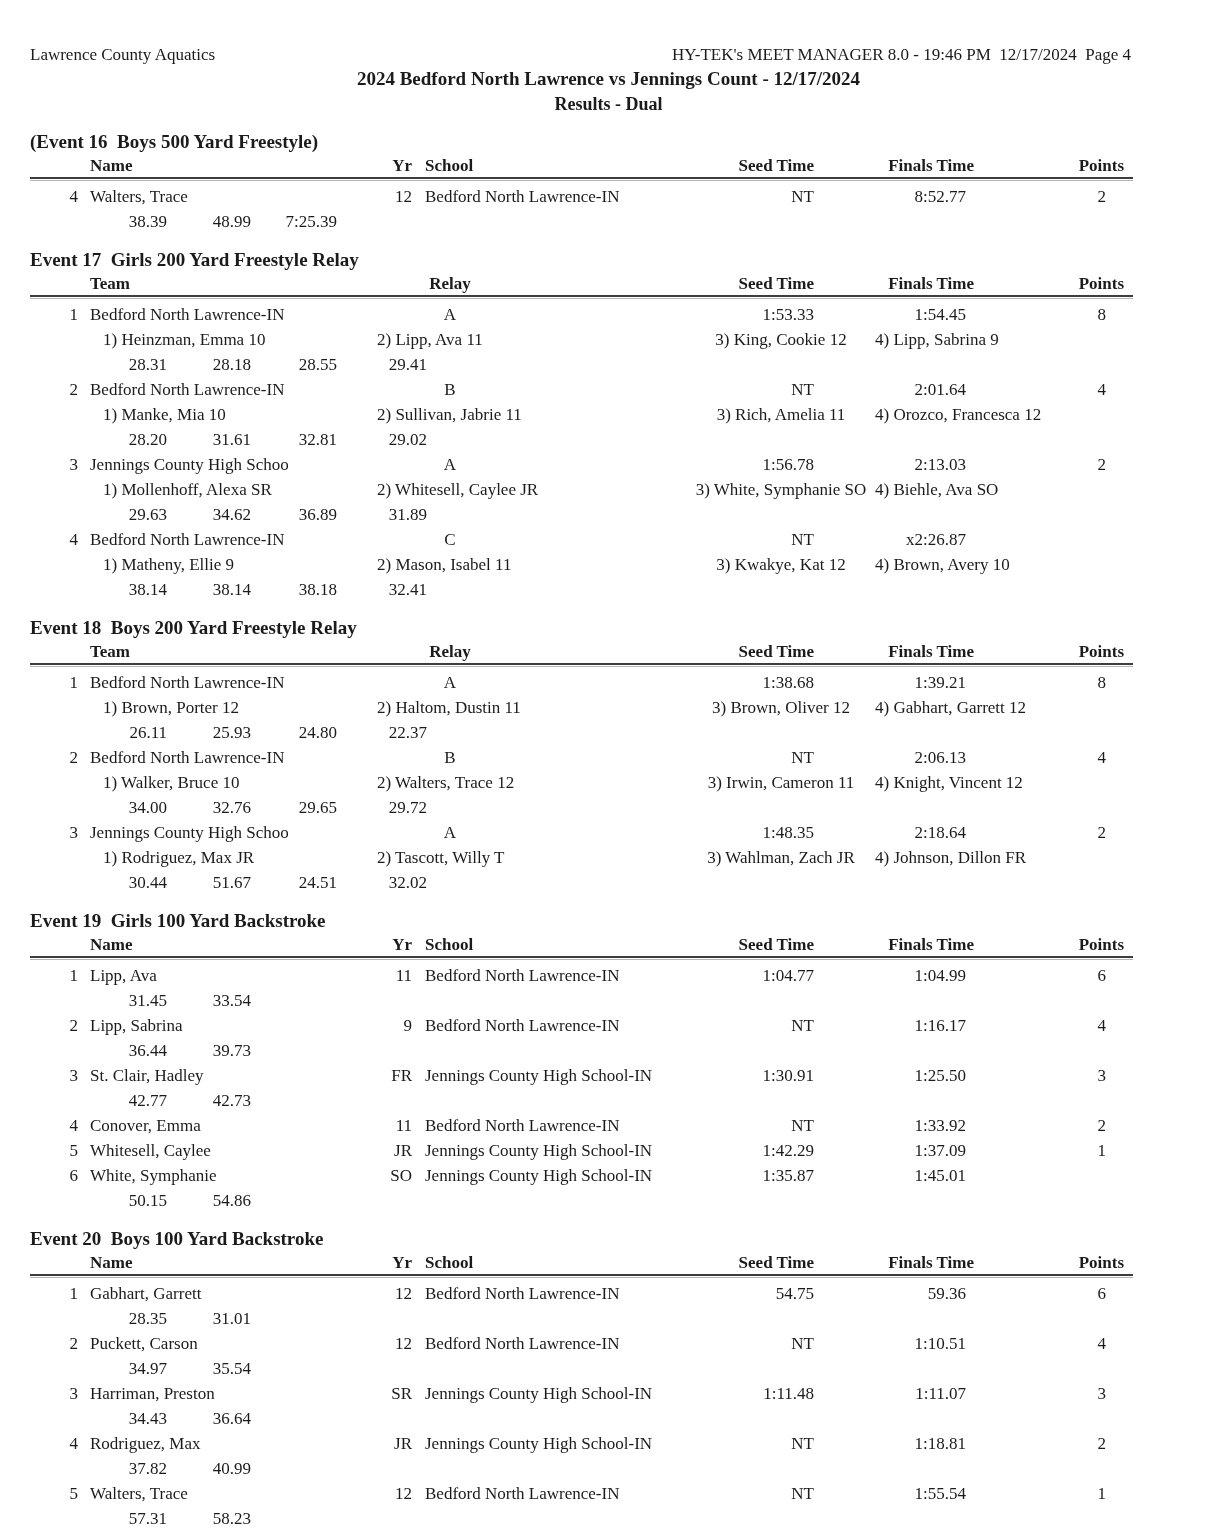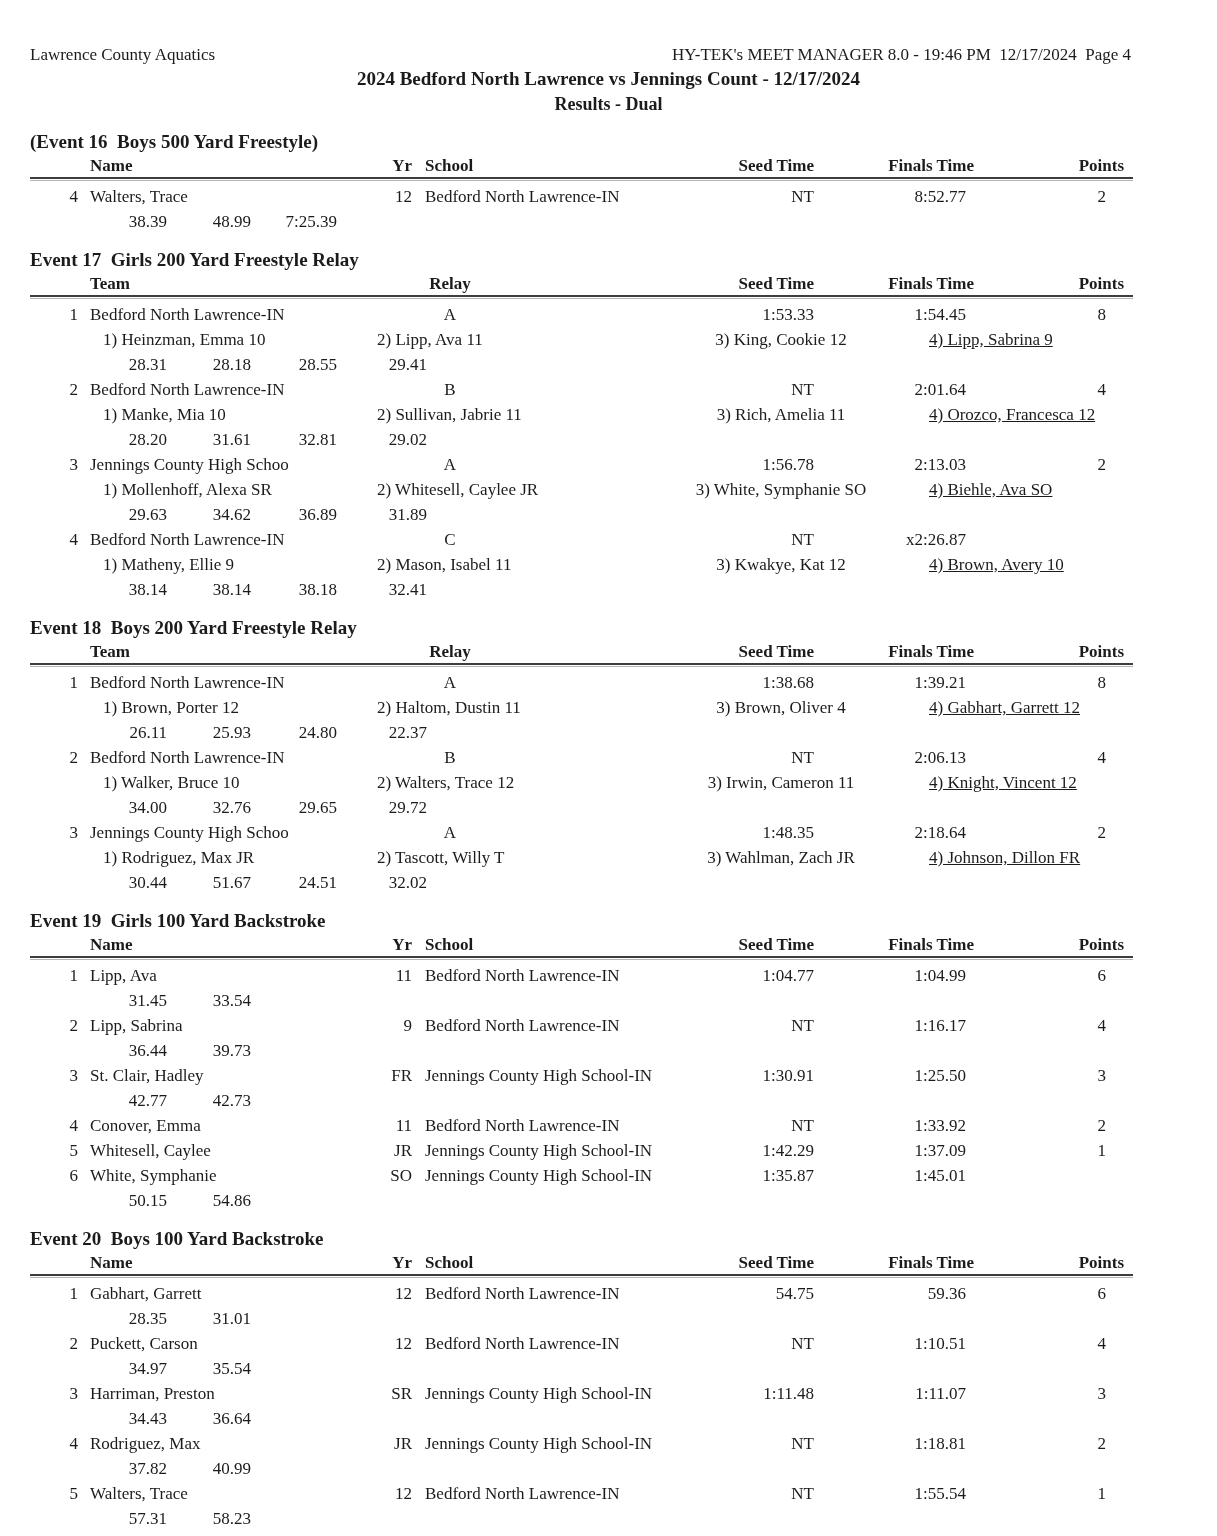--- a/index.html
+++ b/index.html
@@ -77,21 +77,21 @@
   .c-relay  { left: 390px; width: 120px; text-align: center; }
   .c-seed   { left: 640px; width: 174px; text-align: right; }
   .c-finals { left: 820px; width: 146px; text-align: right; }
   .c-points { left: 1000px; width: 106px; text-align: right; }
   .thead .c-finals { width: 154px; }
   .thead .c-points { width: 124px; }
   .swimmers { height: 25px; }
   .sw1 { left: 103px; width: 265px; }
   .sw2 { left: 377px; width: 265px; }
   .sw3 { left: 650px; width: 262px; text-align: center; }
-  .sw4 { left: 929px; width: 280px; text-decoration: underline; }
+  .sw4 { left: 875px; width: 280px; }
   .splits { height: 25px; }
   .sp  { text-align: right; }
   .sp1 { left: 81px;  width: 86px; }
   .sp2 { left: 167px; width: 84px; }
   .sp3 { left: 251px; width: 86px; }
   .sp4 { left: 337px; width: 90px; }
 </style>
 </head>
 <body>
 
@@ -234,21 +234,21 @@
           <span class="c-place">1</span>
           <span class="c-team">Bedford North Lawrence-IN</span>
           <span class="c-relay">A</span>
           <span class="c-seed">1:38.68</span>
           <span class="c-finals">1:39.21</span>
           <span class="c-points">8</span>
         </div>
         <div class="row swimmers">
           <span class="sw sw1">1) Brown, Porter 12</span>
           <span class="sw sw2">2) Haltom, Dustin 11</span>
-          <span class="sw sw3">3) Brown, Oliver 4</span>
+          <span class="sw sw3">3) Brown, Oliver 12</span>
           <span class="sw sw4">4) Gabhart, Garrett 12</span>
         </div>
         <div class="row splits">
           <span class="sp sp1">26.11</span>
           <span class="sp sp2">25.93</span>
           <span class="sp sp3">24.80</span>
           <span class="sp sp4">22.37</span>
         </div>
         <div class="row result-row">
           <span class="c-place">2</span>

